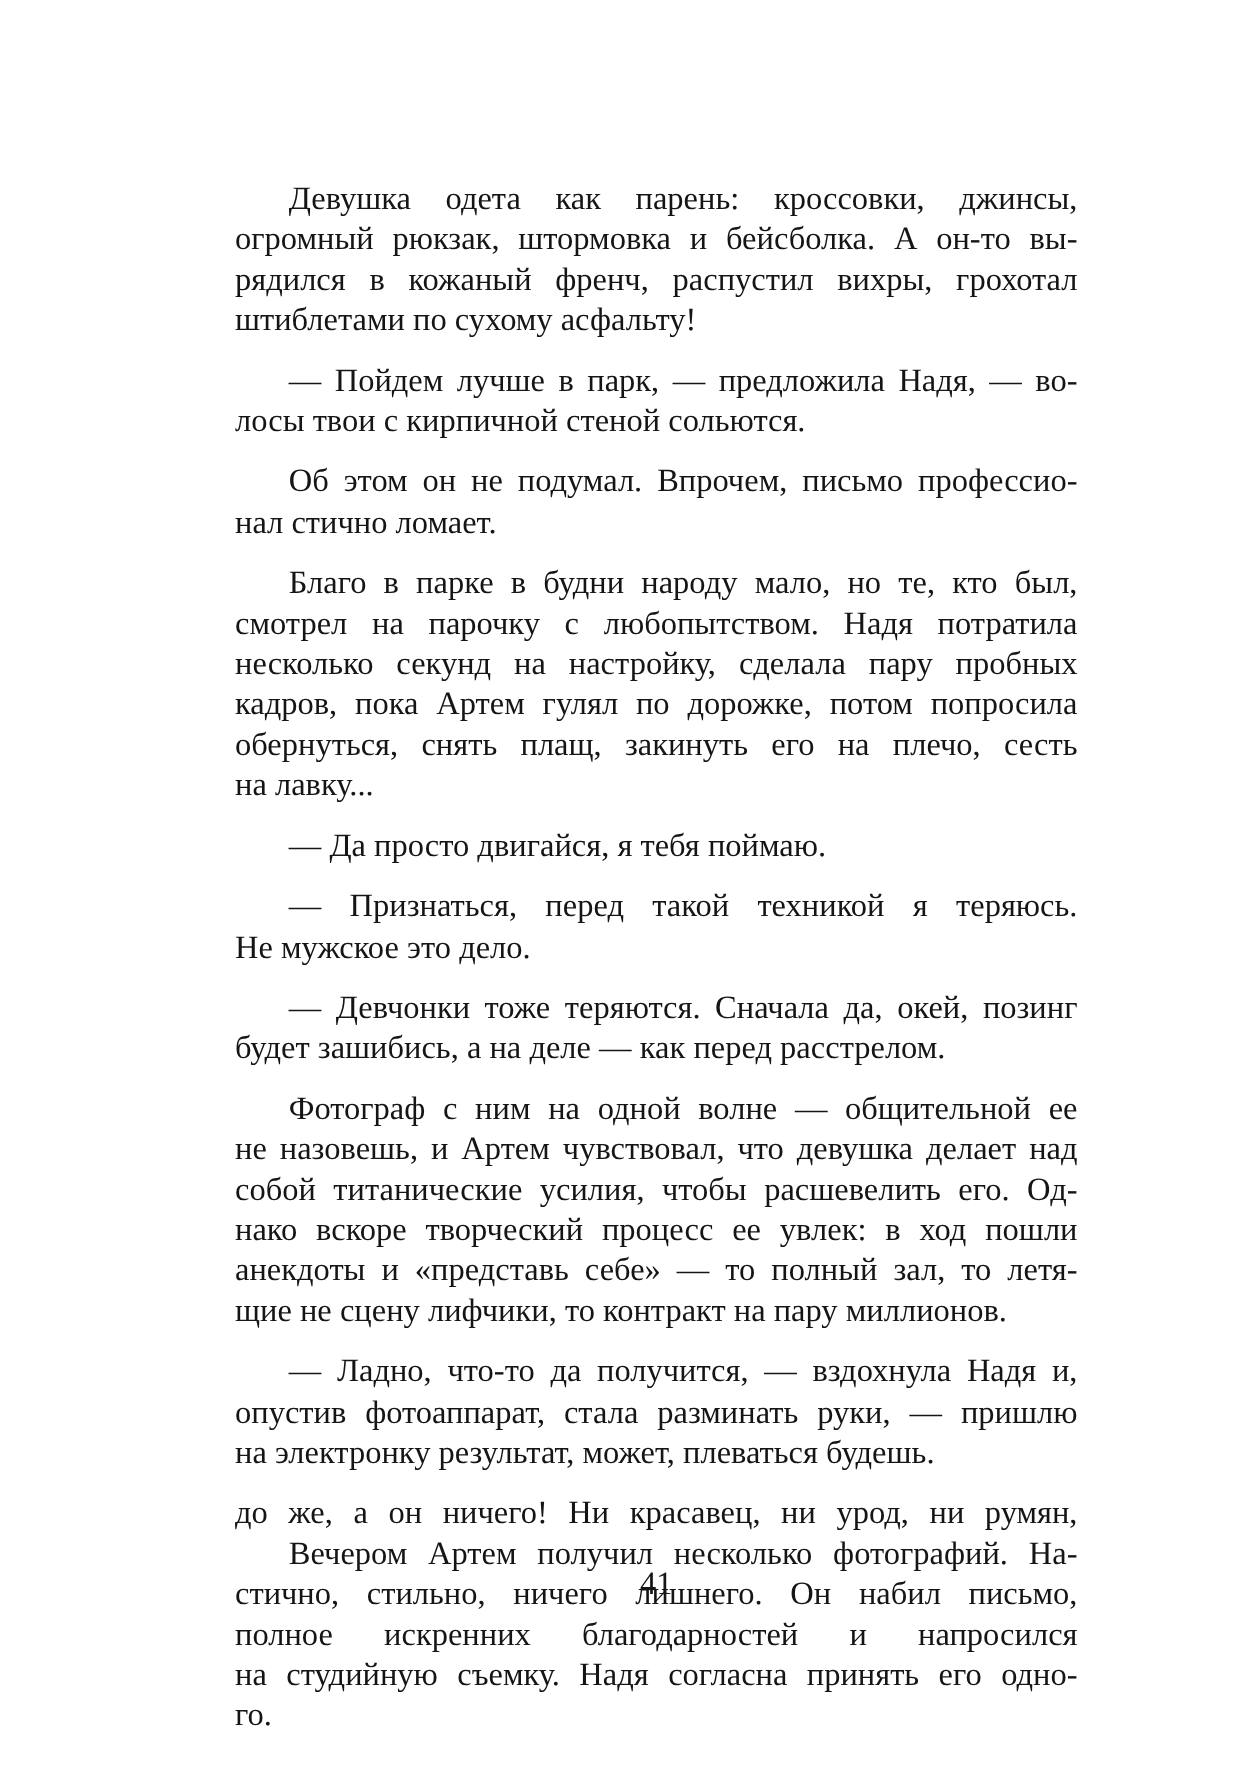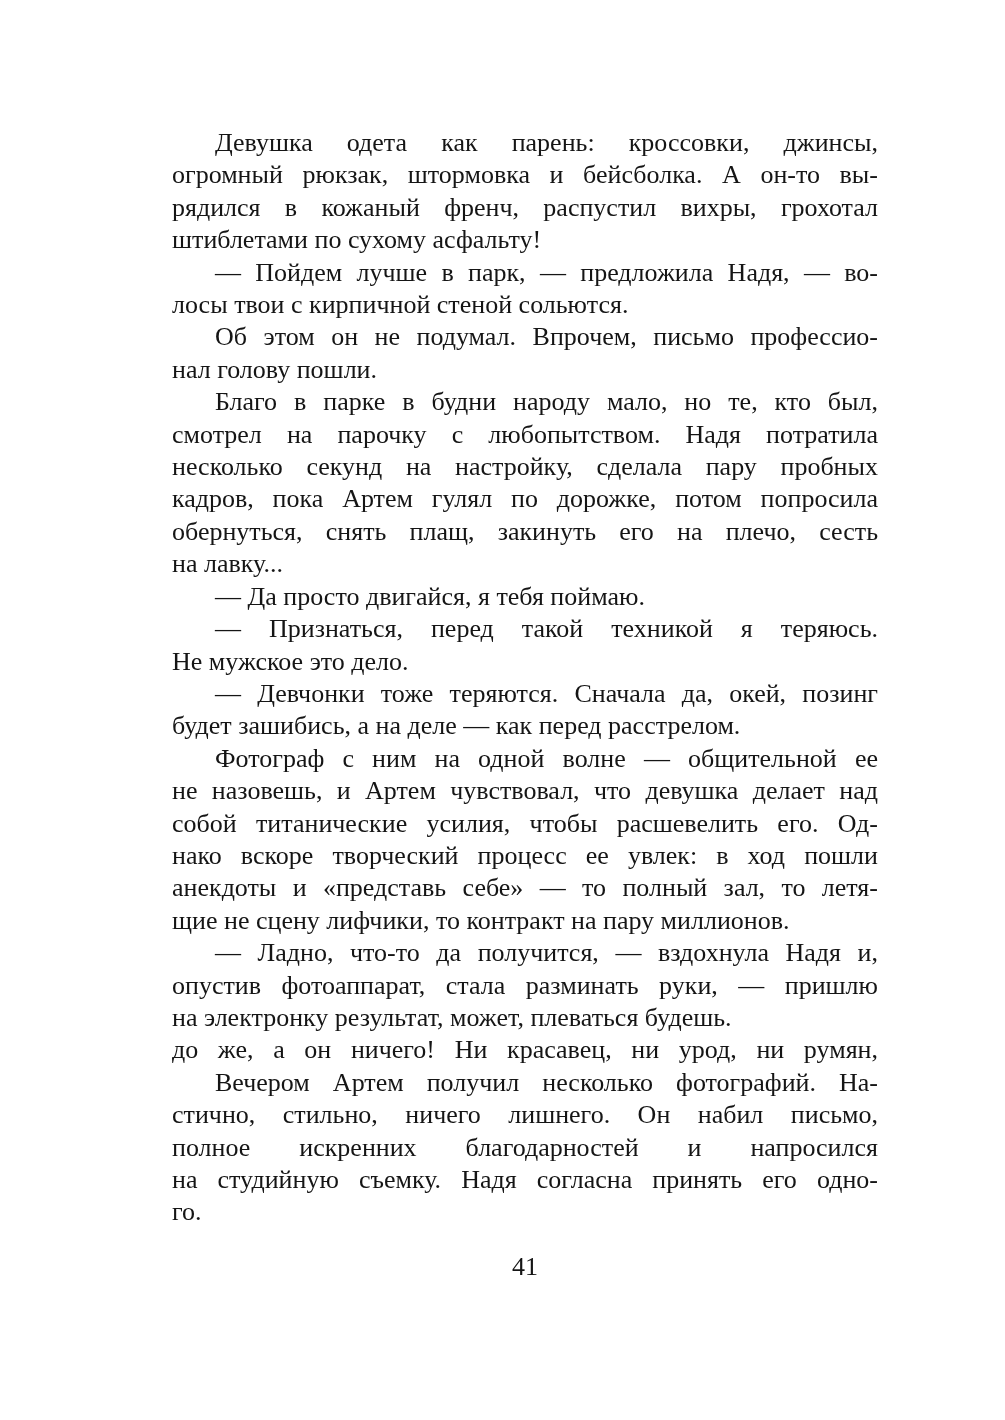--- a/index.html
+++ b/index.html
@@ -18,21 +18,21 @@
   }
   .text-block {
     position: absolute;
     left: 172px;
     top: 127px;
     width: 706px;
     font-size: 26px;
     line-height: 32.4px;
   }
   .para {
-    margin: 0;
+    margin: 16px;
     padding: 0;
   }
   .ln {
     display: block;
     text-align: justify;
     text-align-last: justify;
   }
   .ln.first {
     padding-left: 43px;
   }
@@ -62,21 +62,21 @@
       <span class="ln last">штиблетами по сухому асфальту!</span>
     </p>
 
     <p class="para">
       <span class="ln first">— Пойдем лучше в парк, — предложила Надя, — во-</span>
       <span class="ln last">лосы твои с кирпичной стеной сольются.</span>
     </p>
 
     <p class="para">
       <span class="ln first">Об этом он не подумал. Впрочем, письмо профессио-</span>
-      <span class="ln last">нал голову пошли.</span>
+      <span class="ln last">нал стично ломает.</span>
     </p>
 
     <p class="para">
       <span class="ln first">Благо в парке в будни народу мало, но те, кто был,</span>
       <span class="ln">смотрел на парочку с любопытством. Надя потратила</span>
       <span class="ln">несколько секунд на настройку, сделала пару пробных</span>
       <span class="ln">кадров, пока Артем гулял по дорожке, потом попросила</span>
       <span class="ln">обернуться, снять плащ, закинуть его на плечо, сесть</span>
       <span class="ln last">на лавку...</span>
     </p>

